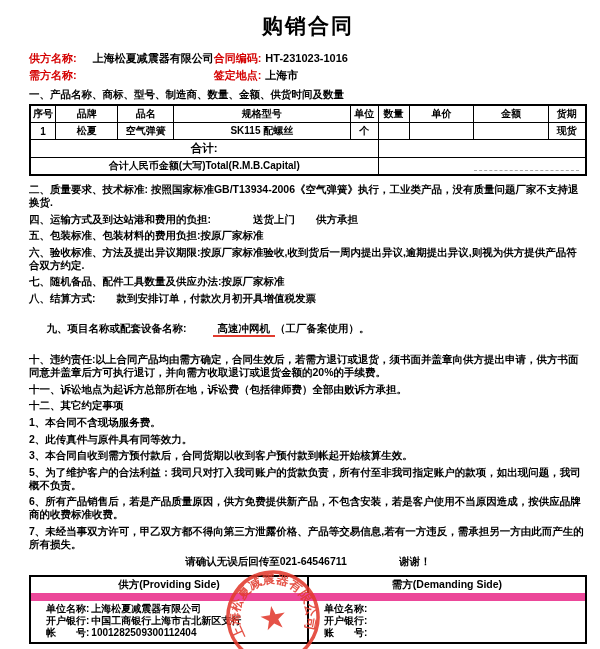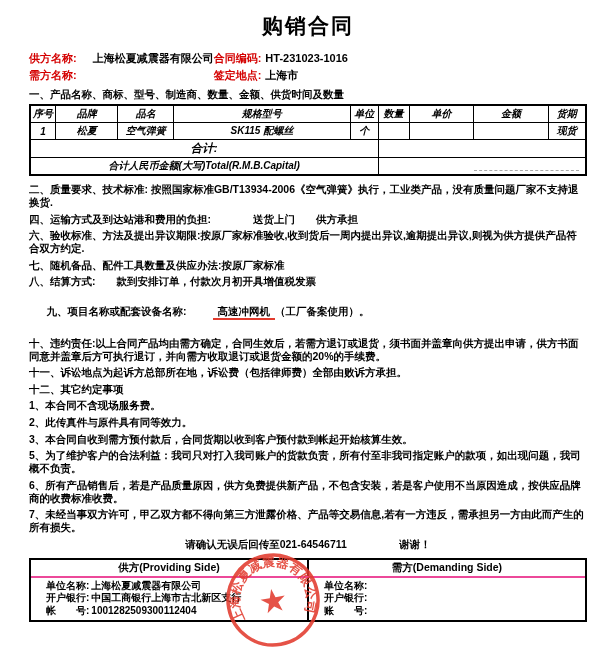--- a/index.html
+++ b/index.html
@@ -16,34 +16,34 @@
   .head-left, .head-right { display:flex; flex-direction:column; }
   .head-row { display:flex; }
   .red-label { color:#d40000; }
   .head-row .val { margin-left:16px; }
   .head-right .val { margin-left:4px; }
   .head-right { margin-right:38px; }
 
   .section-title { font-size:10.5px; margin:4px 0 2px 0; }
 
   table.products { width:100%; border-collapse:collapse; border:2px solid #000; font-size:10px; table-layout:fixed; }
-  table.products td, table.products th { border:1px solid #000; text-align:center; padding:1px 2px; height:14px; font-weight:bold;font-style:italic; }
+  table.products td, table.products th { border:1px solid #000; text-align:center; padding:1px 2px; height:14px; font-weight:bold; }
   td.total-label { text-align:right; font-size:11.5px; padding-right:2px; }
   .dash-line { border-bottom:1px dashed #aaa; width:52%; height:9px; margin-left:auto; margin-right:4px; }
 
   .clauses { margin-top:7px; font-size:10.5px; }
   .clause { line-height:13px; margin-bottom:3.6px; white-space:pre-wrap; }
   .clause-nine { display:block; }
   .device-hl { display:inline-block; border-bottom:2.5px solid #e23b2e; padding:0 5px 0 5px; margin-left:26px; }
   .factory-note { }
 
   .confirm-line { text-align:center; font-size:10.5px; margin:2px 0 6px 0; white-space:pre-wrap; }
 
   .parties { border:2px solid #000; position:relative; }
-  .parties-header { display:flex; border-bottom:2px solid #ec4899; font-size:10.5px; }
+  .parties-header { display:flex; border-bottom:8px solid #ec4899; font-size:10.5px; }
   .parties-header .cell { flex:1; text-align:center; padding:1px 0; }
   .parties-header .cell:first-child { border-right:2px solid #000; }
   .parties-body { display:flex; font-size:10px; }
   .p-col { flex:1; padding:2px 0 3px 15px; }
   .p-col:first-child { border-right:2px solid #000; }
   .p-row { line-height:12.3px; white-space:pre; }
   .p-val { margin-left:2px; }
 
   .stamp { position:absolute; left:192px; top:-10px; width:100px; height:100px;
            transform:rotate(-10deg); opacity:0.88; pointer-events:none; z-index:5; }
@@ -124,20 +124,21 @@
       <td colspan="4">
             <div class="dash-line"></div>
           </td>
     </tr>
   </tbody>
     </table>
 
   <div class="clauses">
     <div class="clause">二、质量要求、技术标准: 按照国家标准GB/T13934-2006《空气弹簧》执行，工业类产品，没有质量问题厂家不支持退换货.</div>
     <div class="clause">四、运输方式及到达站港和费用的负担:　　　　送货上门　　供方承担</div>
+    <div class="clause">五、包装标准、包装材料的费用负担:按原厂家标准</div>
     <div class="clause">六、验收标准、方法及提出异议期限:按原厂家标准验收,收到货后一周内提出异议,逾期提出异议,则视为供方提供产品符合双方约定.</div>
     <div class="clause">七、随机备品、配件工具数量及供应办法:按原厂家标准</div>
     <div class="clause">八、结算方式:　　款到安排订单，付款次月初开具增值税发票</div>
     <div class="clause clause-nine">
       <span>九、项目名称或配套设备名称:</span><span class="device-hl">高速冲网机</span><span class="factory-note">（工厂备案使用）。</span>
     </div>
     <div class="clause">十、违约责任:以上合同产品均由需方确定，合同生效后，若需方退订或退货，须书面并盖章向供方提出申请，供方书面同意并盖章后方可执行退订，并向需方收取退订或退货金额的20%的手续费。</div>
     <div class="clause">十一、诉讼地点为起诉方总部所在地，诉讼费（包括律师费）全部由败诉方承担。</div>
     <div class="clause">十二、其它约定事项</div>
     <div class="clause">1、本合同不含现场服务费。</div>

